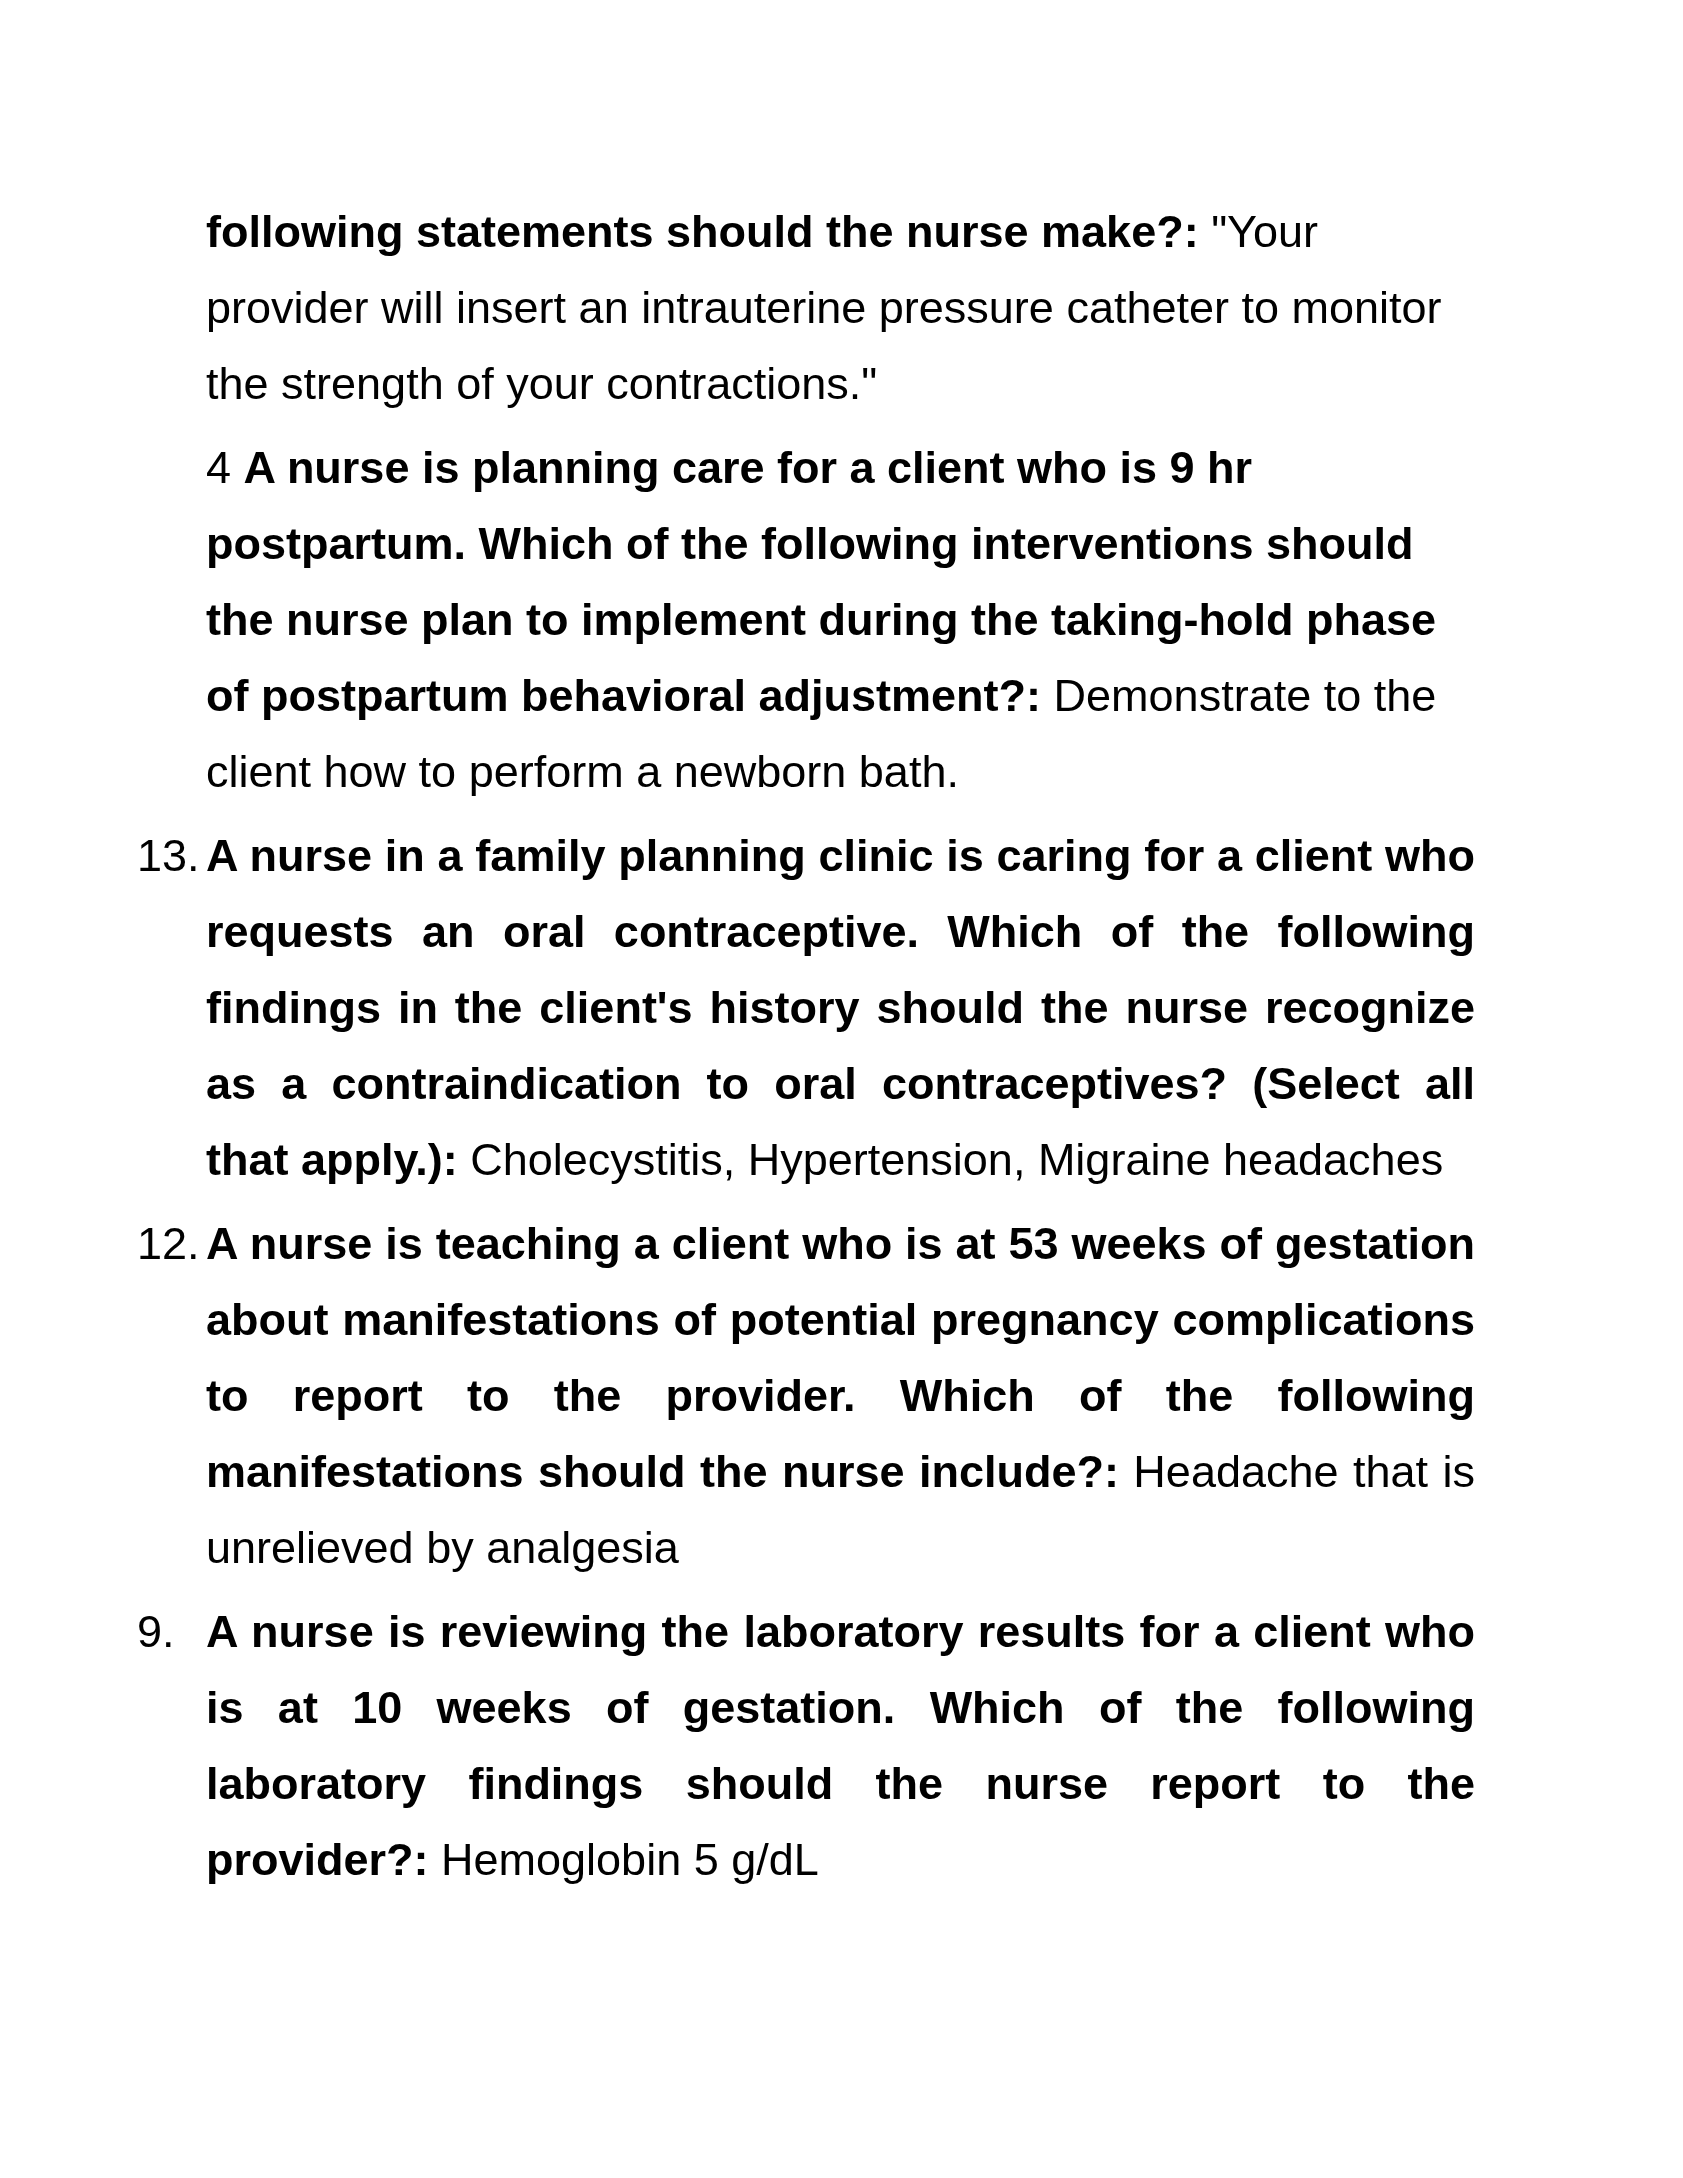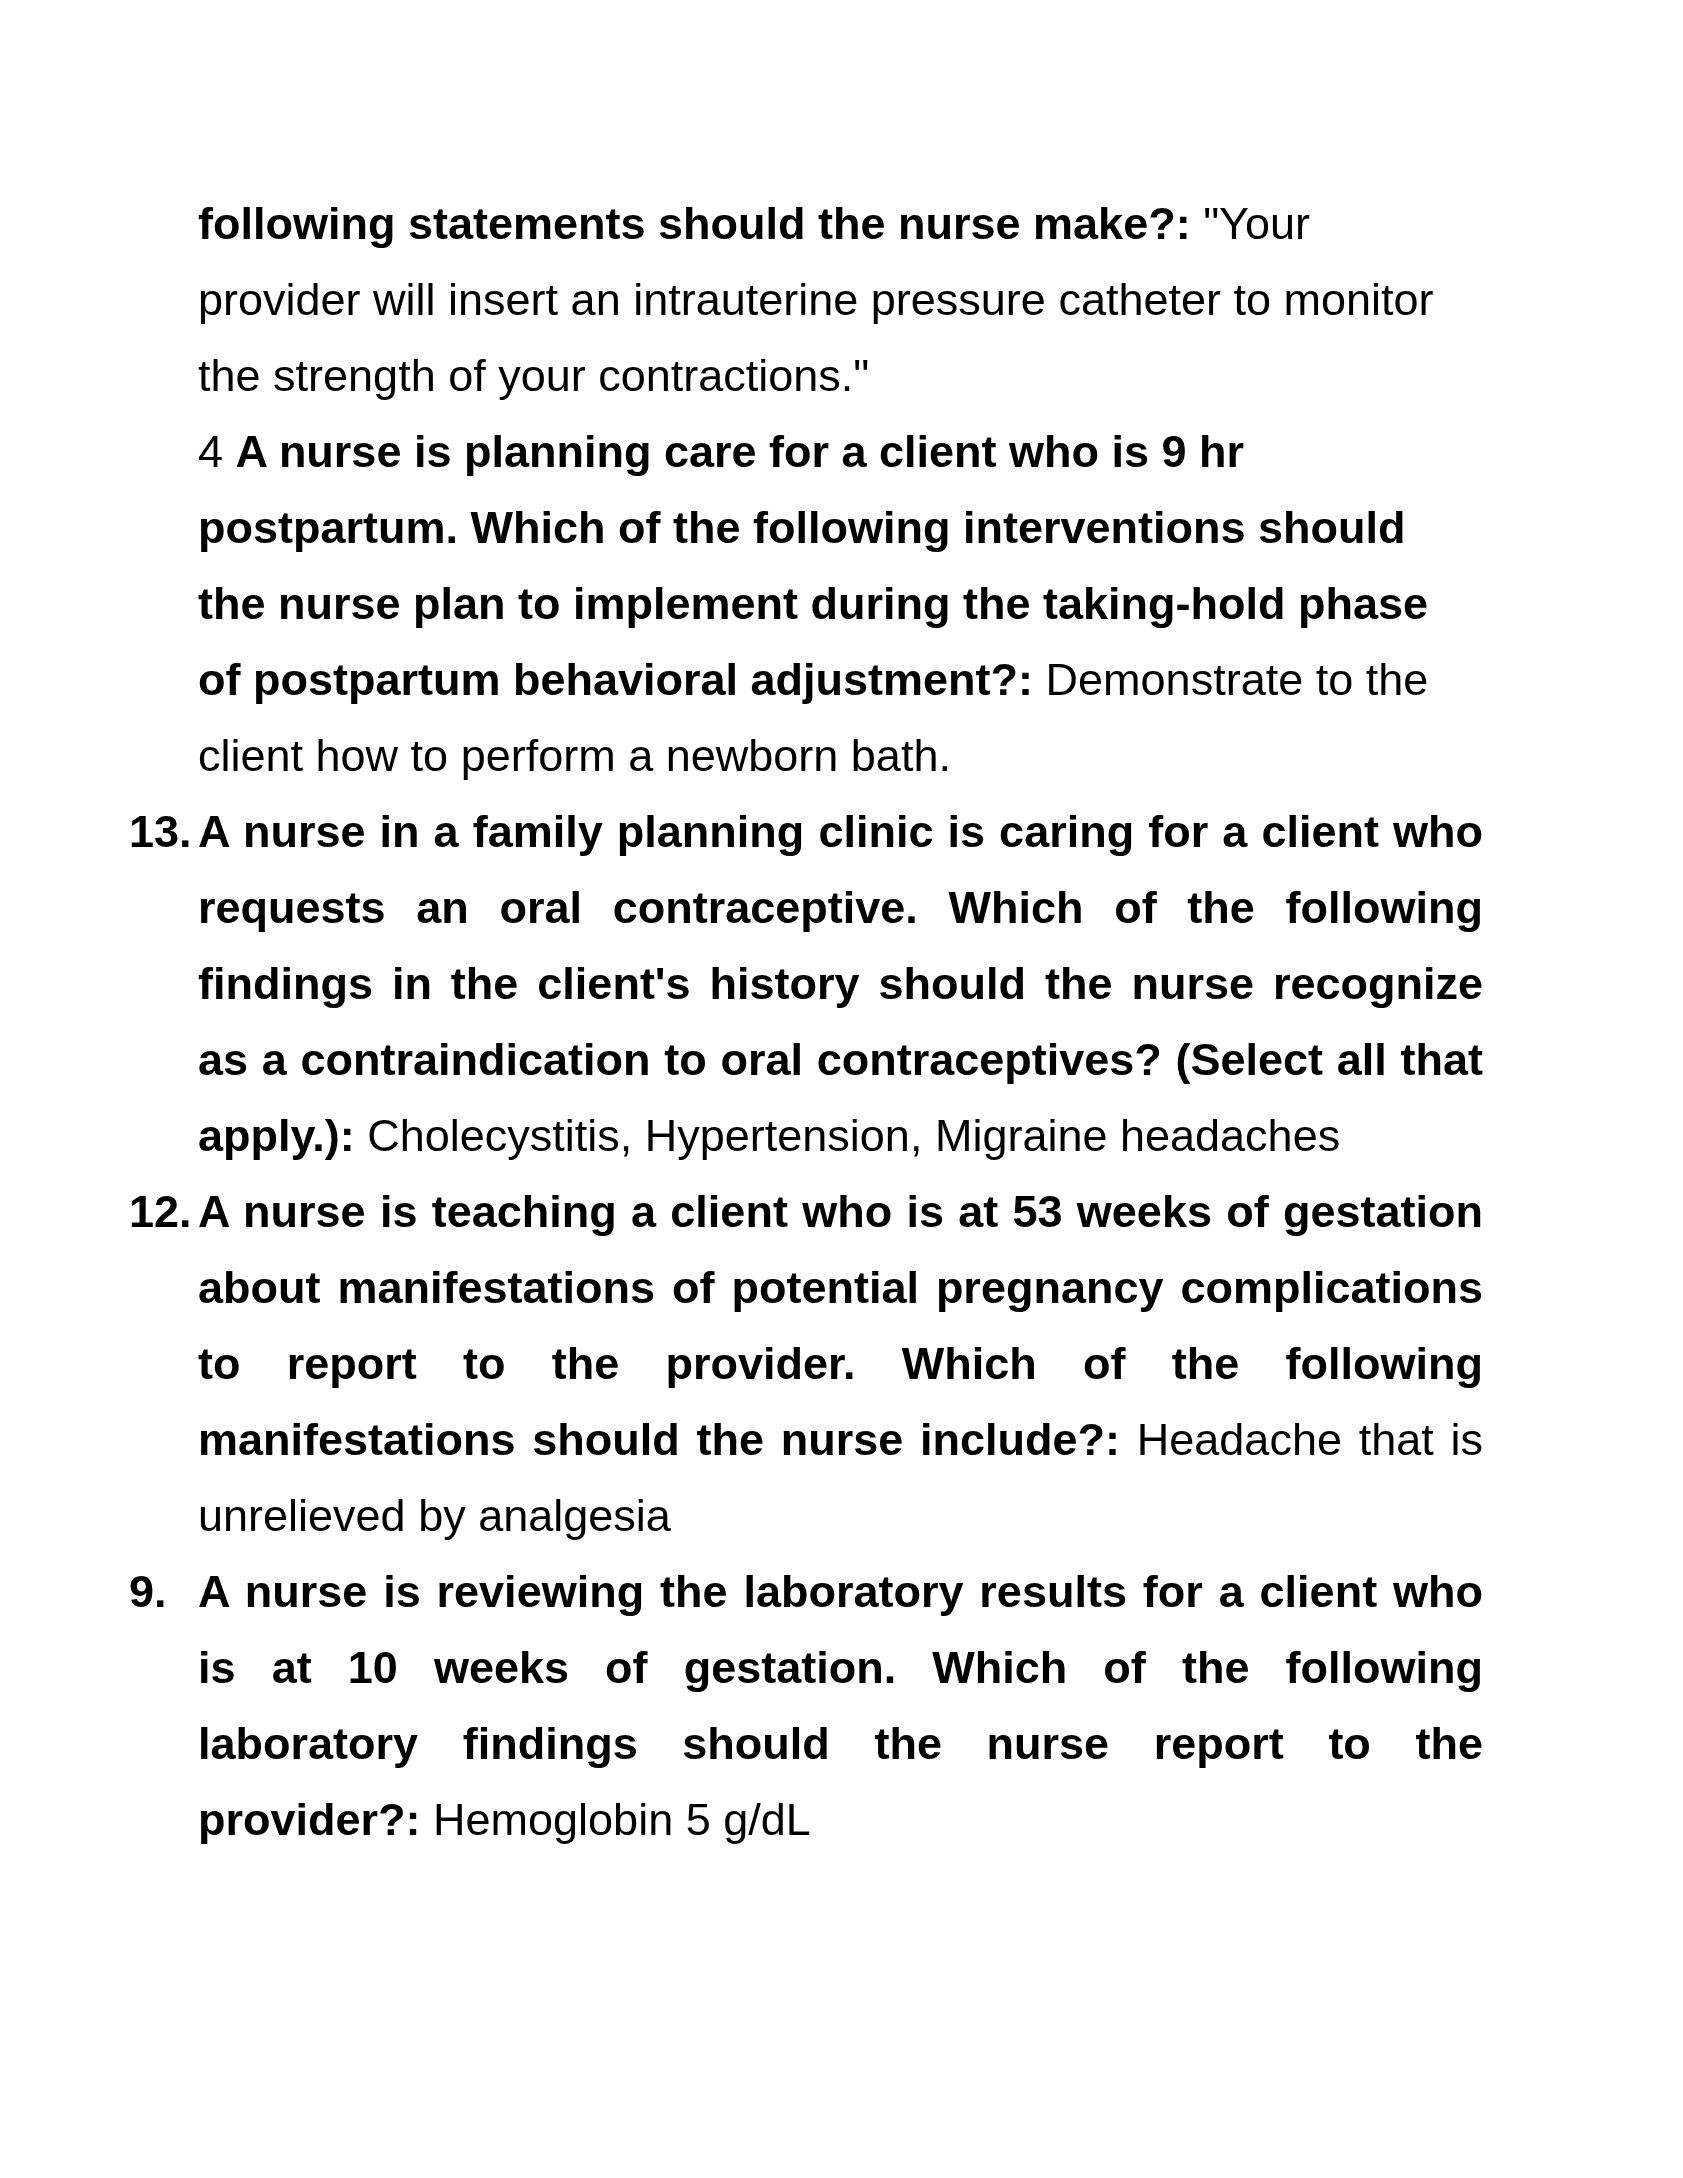--- a/index.html
+++ b/index.html
@@ -18,34 +18,34 @@
     .page {
       position: absolute;
       left: 198px;
       top: 186px;
       width: 1285px;
       font-size: 45px;
       line-height: 76px;
     }
     .block {
       position: relative;
-      margin: 0;
+      margin: 8px;
       padding: 0;
     }
     .justify {
       text-align: justify;
     }
     .left {
       text-align: left;
     }
     .num {
       position: absolute;
       left: -69px;
       top: 0;
-      font-weight: bold;
+      font-weight: normal;
       white-space: nowrap;
     }
     .q { font-weight: bold; }
     .a { font-weight: normal; }
   </style>
 </head>
 <body>
 
 <div class="page">
 

